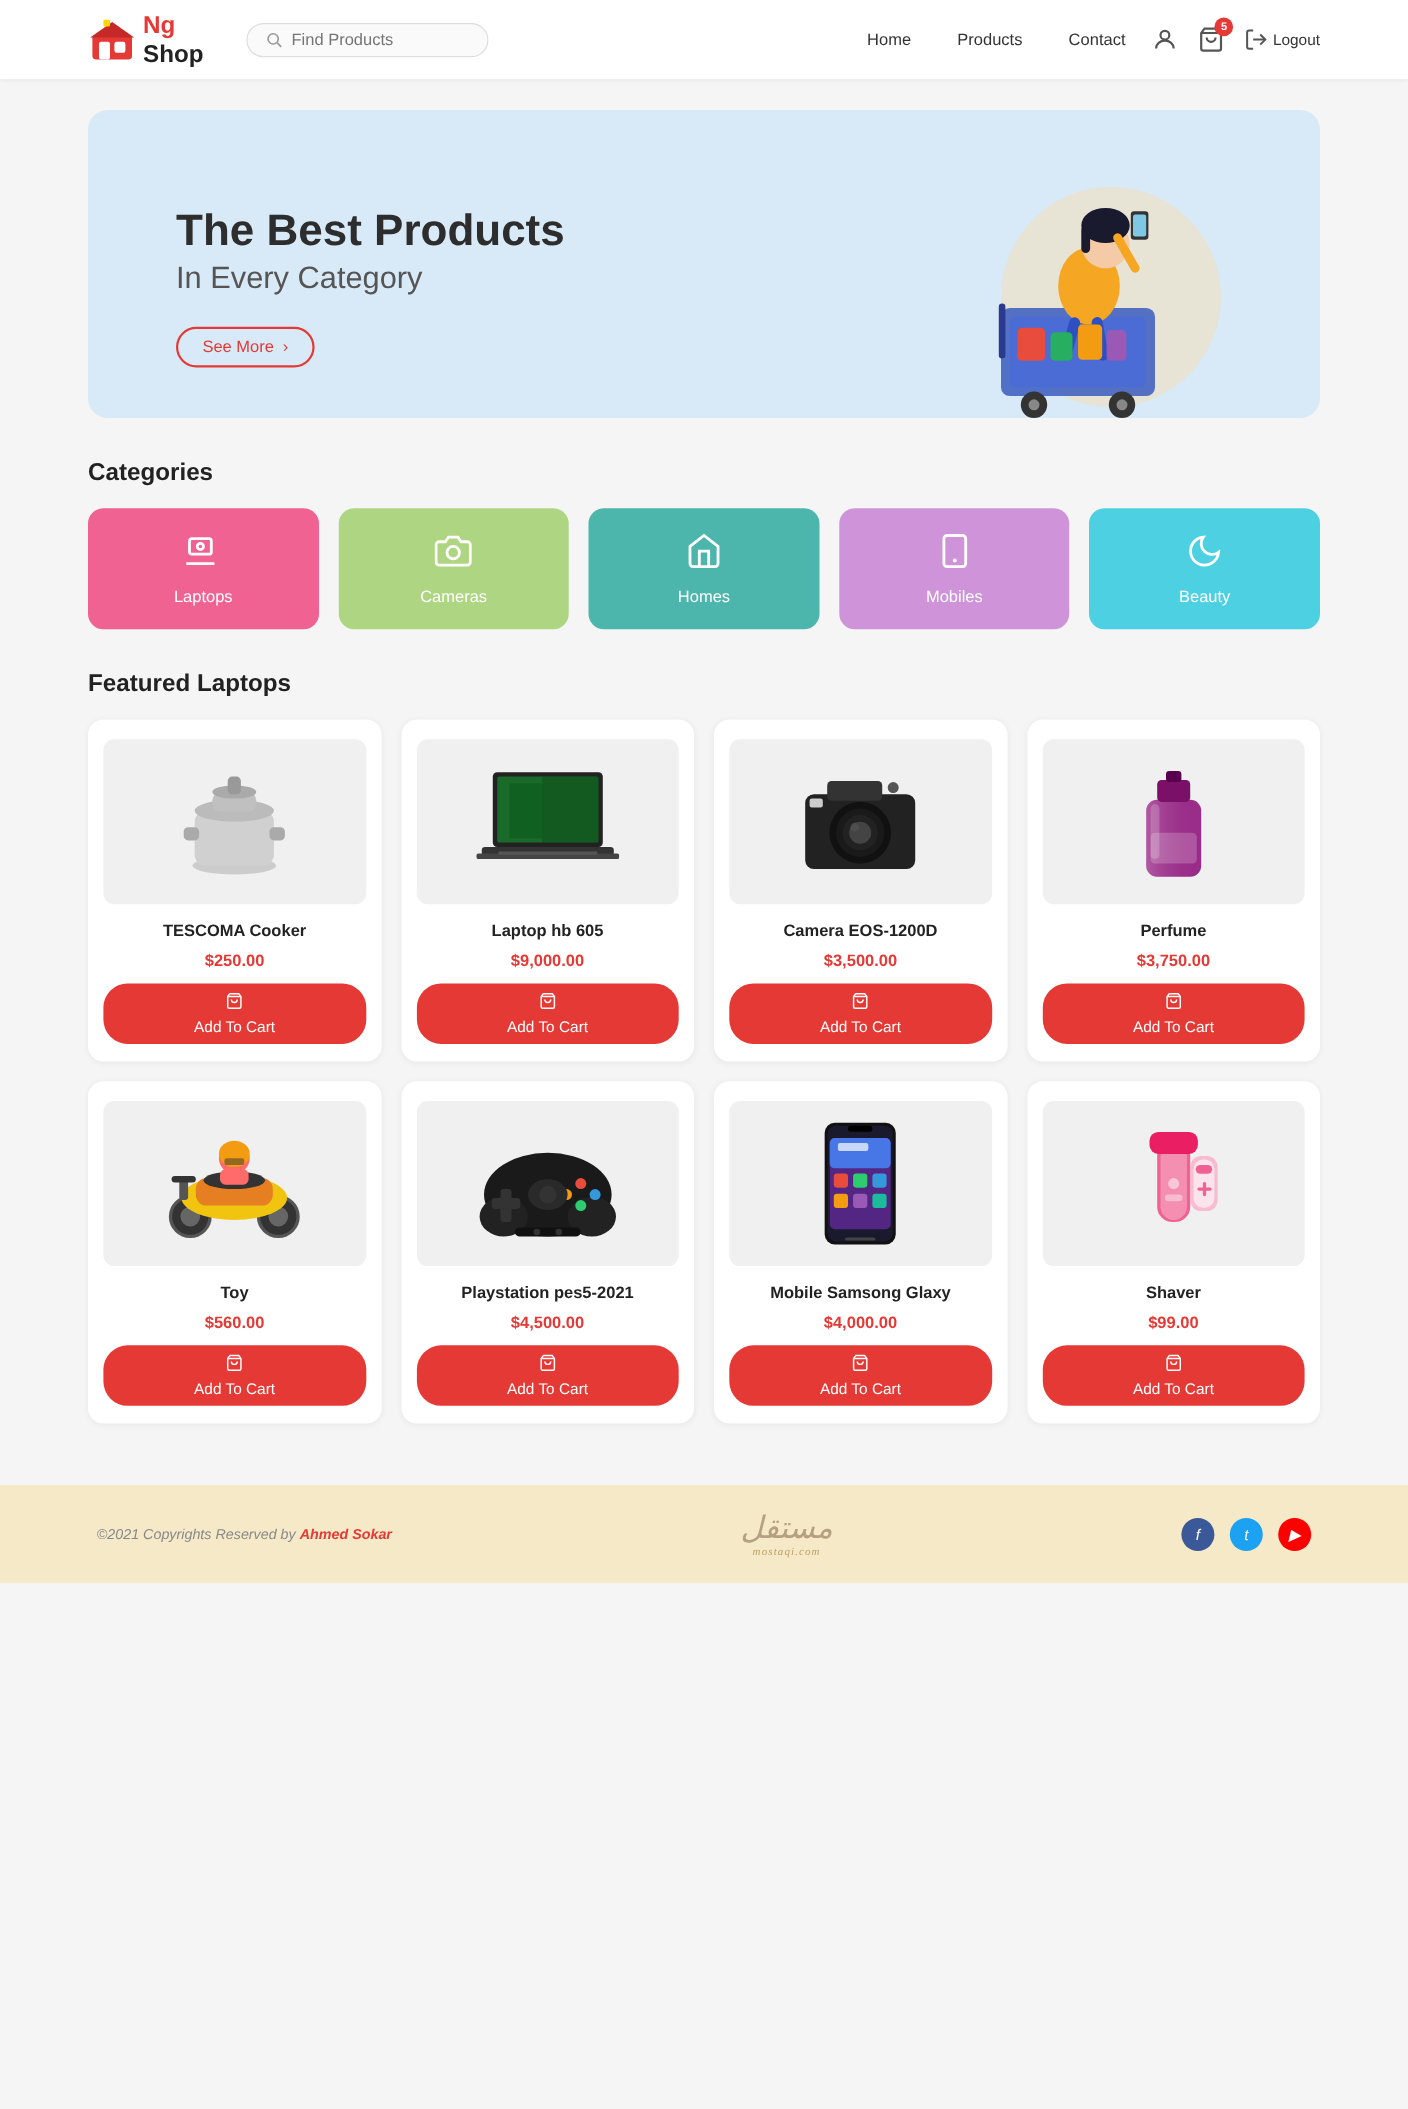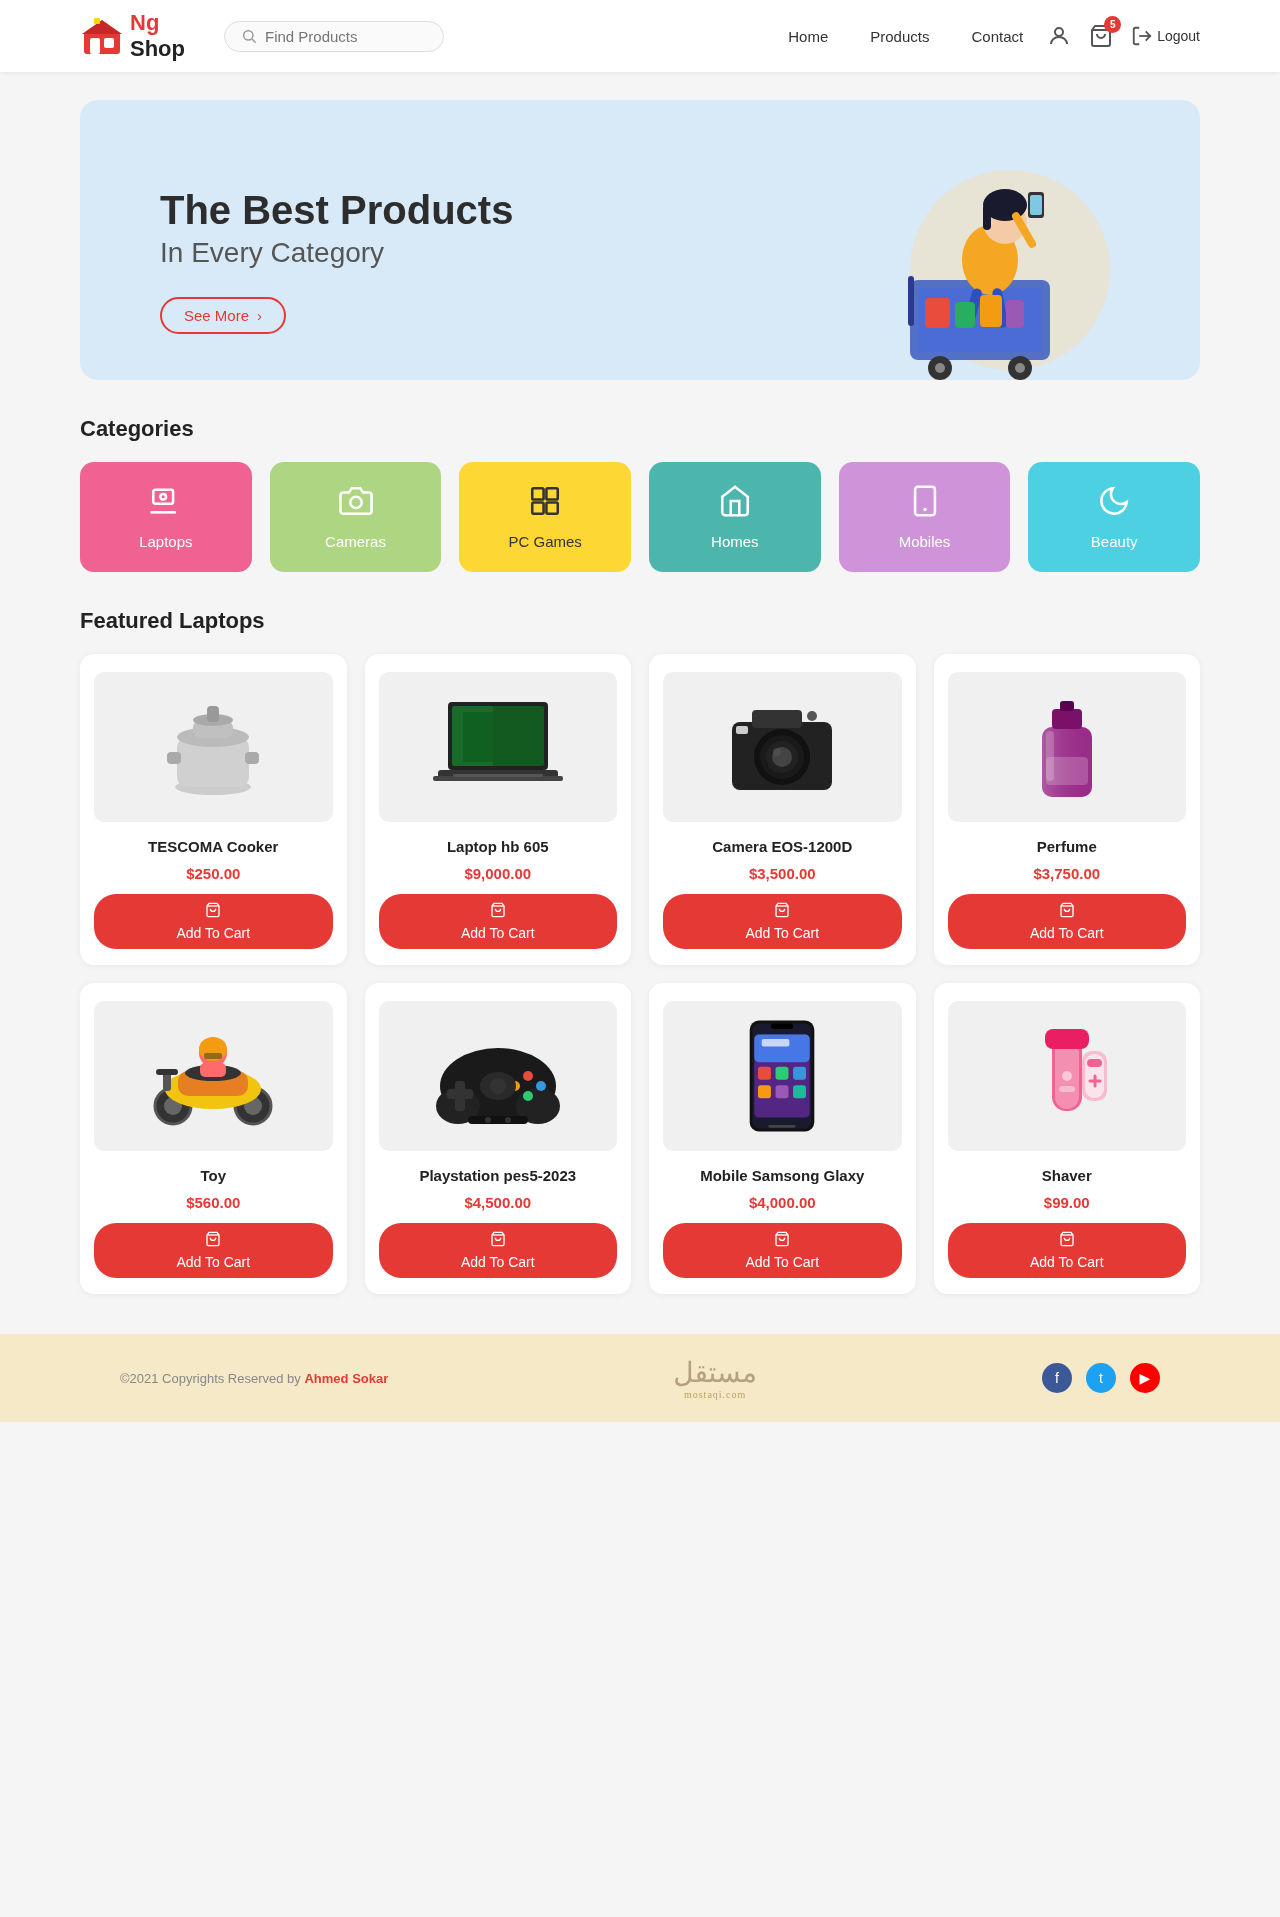--- a/index.html
+++ b/index.html
@@ -137,23 +137,23 @@
       border: none; border-radius: 22px;
       padding: 8px 18px; font-size: 14px; font-weight: 500;
       cursor: pointer; width: 100%; justify-content: center;
       margin-top: 2px;
       flex-direction: column;
     }
 
     
     footer {
       background: #f5e9c8;
-      margin-top: 40px;
-      padding: 22px 120px;
-      display: flex; align-items: center; justify-content: space-between;
+      margin-top: 56px;
+      padding: 22px 88px;
+      display: flex; align-items: center; justify-content: space-between; font-style: italic;
     }
     .footer-copy { font-size: 13px; color: #888; }
     .footer-copy a { color: #e53935; text-decoration: none; font-weight: 600; }
     .footer-center { font-size: 22px; color: #b5a080; font-family: serif; letter-spacing: 1px; }
     .footer-socials { display: flex; gap: 14px; }
     .social-icon {
       width: 30px; height: 30px; border-radius: 50%;
       background: #c0a060; color: #fff;
       display: flex; align-items: center; justify-content: center;
       font-size: 14px; cursor: pointer;
@@ -287,31 +287,20 @@
     <div class="category-card" style="background:#aed581">
       <span class="cat-icon">
         <svg width="34" height="34" viewBox="0 0 24 24" fill="none" stroke="#fff" stroke-width="1.8">
           <path d="M23 19a2 2 0 01-2 2H3a2 2 0 01-2-2V8a2 2 0 012-2h4l2-3h6l2 3h4a2 2 0 012 2z"></path>
           <circle cx="12" cy="13" r="4"></circle>
         </svg>
       </span>
       <span>Cameras</span>
     </div>
 
-    <div class="category-card" style="background:#fdd835; color:#333">
-      <span class="cat-icon">
-        <svg width="34" height="34" viewBox="0 0 24 24" fill="none" stroke="#333" stroke-width="1.8">
-          <rect x="3" y="3" width="8" height="8" rx="1"></rect>
-          <rect x="13" y="3" width="8" height="8" rx="1"></rect>
-          <rect x="3" y="13" width="8" height="8" rx="1"></rect>
-          <rect x="13" y="13" width="8" height="8" rx="1"></rect>
-        </svg>
-      </span>
-      <span style="color:#333">PC Games</span>
-    </div>
 
     <div class="category-card" style="background:#4db6ac">
       <span class="cat-icon">
         <svg width="34" height="34" viewBox="0 0 24 24" fill="none" stroke="#fff" stroke-width="1.8">
           <path d="M3 9l9-7 9 7v11a2 2 0 01-2 2H5a2 2 0 01-2-2z"></path>
           <polyline points="9,22 9,12 15,12 15,22"></polyline>
         </svg>
       </span>
       <span>Homes</span>
     </div>
@@ -520,21 +509,21 @@
           <circle cx="82" cy="65" r="5" fill="#f39c12"></circle>
 
           <ellipse cx="65" cy="65" rx="18" ry="14" fill="#2a2a2a"></ellipse>
           <circle cx="65" cy="65" r="8" fill="#333"></circle>
 
           <rect x="35" y="95" width="60" height="8" rx="4" fill="#111"></rect>
           <circle cx="55" cy="99" r="3" fill="#333"></circle>
           <circle cx="75" cy="99" r="3" fill="#333"></circle>
         </svg>
       </div>
-      <span class="product-name">Playstation pes5-2023</span>
+      <span class="product-name">Playstation pes5-2021</span>
       <span class="product-price">$4,500.00</span>
       <button class="add-cart-btn">
         <svg width="16" height="16" viewBox="0 0 24 24" fill="none" stroke="#fff" stroke-width="2">
             <path d="M6 2L3 6v14a2 2 0 002 2h14a2 2 0 002-2V6l-3-4z"></path>
             <line x1="3" y1="6" x2="21" y2="6"></line>
             <path d="M16 10a4 4 0 01-8 0"></path>
           </svg>
         <span>Add To Cart</span>
       </button>
     </div>

